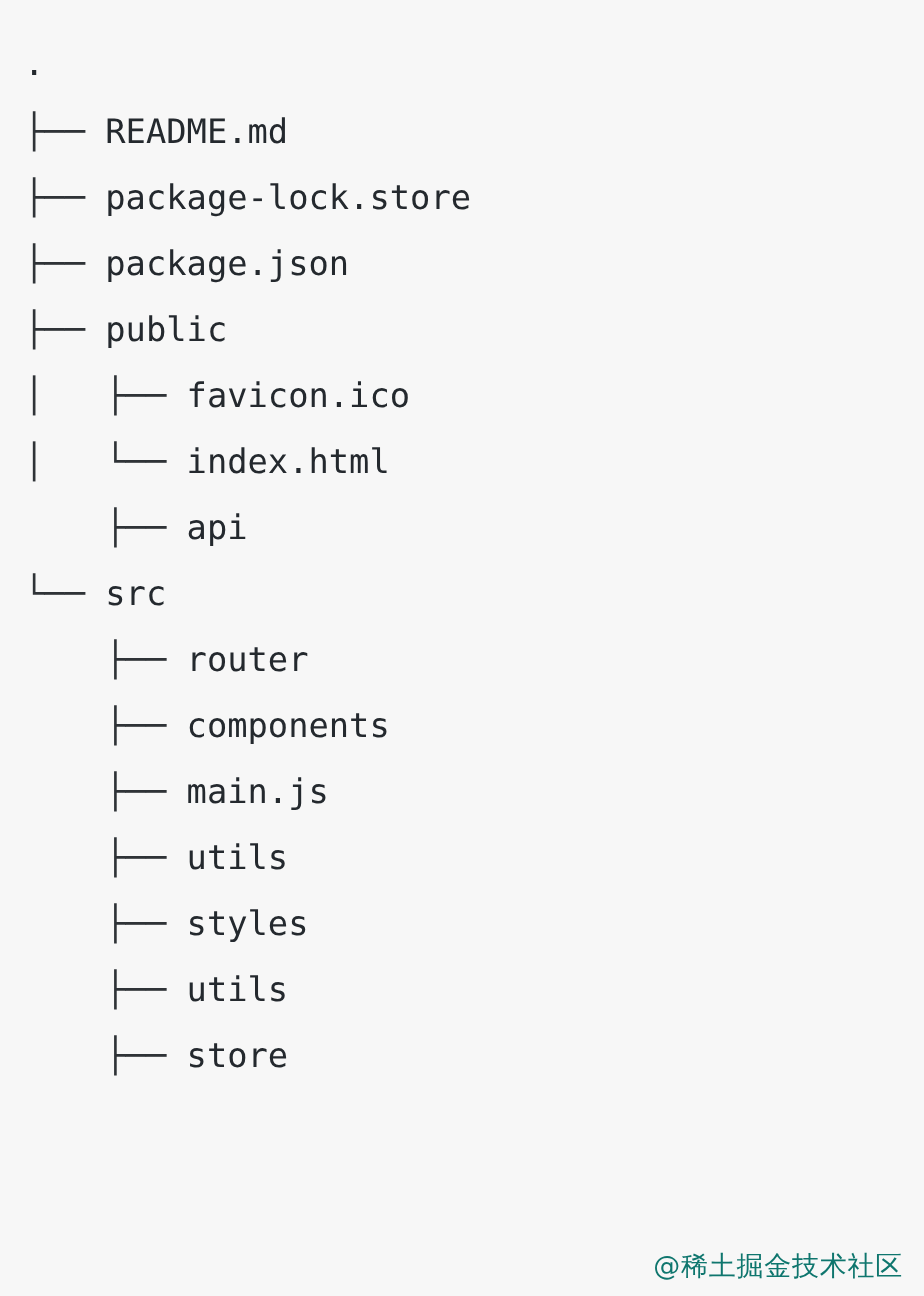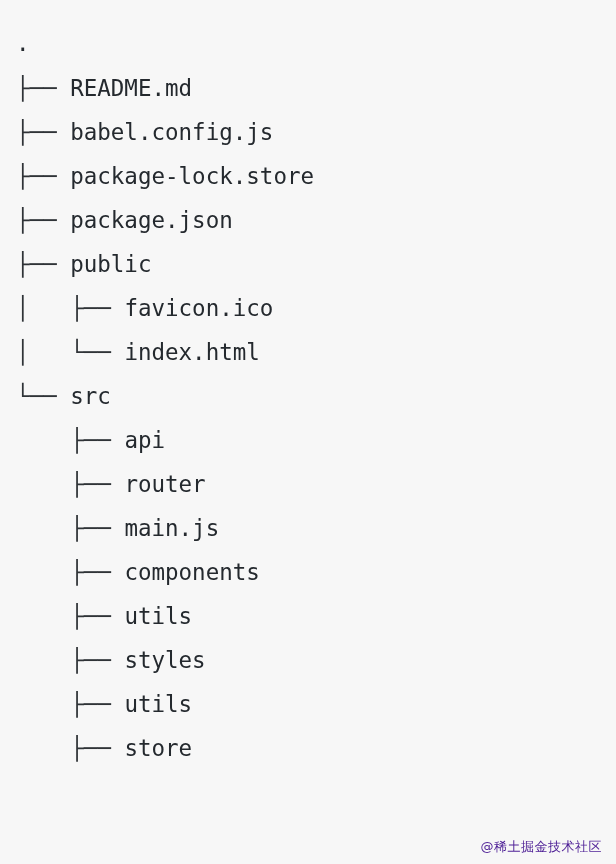--- a/index.html
+++ b/index.html
@@ -42,43 +42,42 @@
   }
   .root-line {
     height: 40px;
     line-height: 34px;
   }
   .watermark {
     position: absolute;
     right: 14px;
     bottom: 8px;
     font-family: "DejaVu Sans", "Liberation Sans", sans-serif;
-    font-size: 13px;
-    color: #4c1d95;
+    font-size: 18px;
+    color: #0f766e;
     letter-spacing: 0.5px;
     white-space: nowrap;
     user-select: none;
   }
 </style>
 </head>
 <body>
 
 <div class="tree" id="tree-root">
     <div class="tree-line root-line"><span class="prefix"></span><span class="name">.</span></div>
     <div class="tree-line"><span class="prefix">├── </span><span class="name">README.md</span></div>
-    <div class="tree-line"><span class="prefix">├── </span><span class="name">babel.config.js</span></div>
     <div class="tree-line"><span class="prefix">├── </span><span class="name">package-lock.store</span></div>
     <div class="tree-line"><span class="prefix">├── </span><span class="name">package.json</span></div>
     <div class="tree-line"><span class="prefix">├── </span><span class="name">public</span></div>
     <div class="tree-line"><span class="prefix">│   ├── </span><span class="name">favicon.ico</span></div>
     <div class="tree-line"><span class="prefix">│   └── </span><span class="name">index.html</span></div>
+    <div class="tree-line"><span class="prefix">    ├── </span><span class="name">api</span></div>
     <div class="tree-line"><span class="prefix">└── </span><span class="name">src</span></div>
-    <div class="tree-line"><span class="prefix">    ├── </span><span class="name">api</span></div>
     <div class="tree-line"><span class="prefix">    ├── </span><span class="name">router</span></div>
+    <div class="tree-line"><span class="prefix">    ├── </span><span class="name">components</span></div>
     <div class="tree-line"><span class="prefix">    ├── </span><span class="name">main.js</span></div>
-    <div class="tree-line"><span class="prefix">    ├── </span><span class="name">components</span></div>
     <div class="tree-line"><span class="prefix">    ├── </span><span class="name">utils</span></div>
     <div class="tree-line"><span class="prefix">    ├── </span><span class="name">styles</span></div>
     <div class="tree-line"><span class="prefix">    ├── </span><span class="name">utils</span></div>
     <div class="tree-line"><span class="prefix">    ├── </span><span class="name">store</span></div>
   </div>
 
 <div class="watermark">@稀土掘金技术社区</div>
 
 </body></html>

